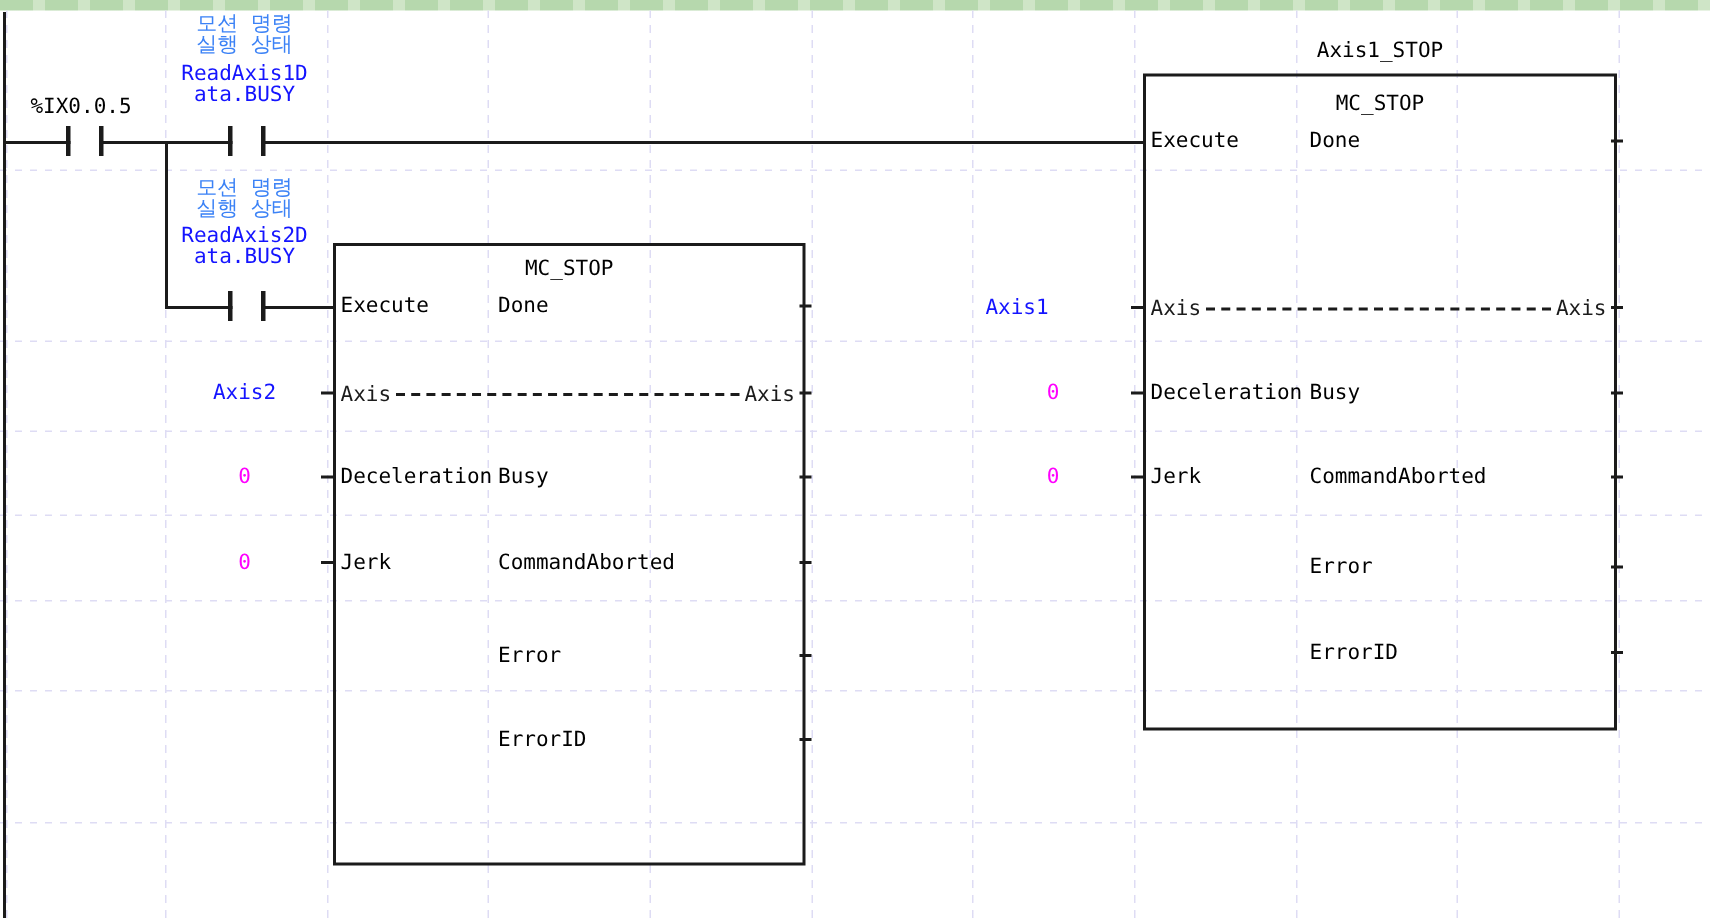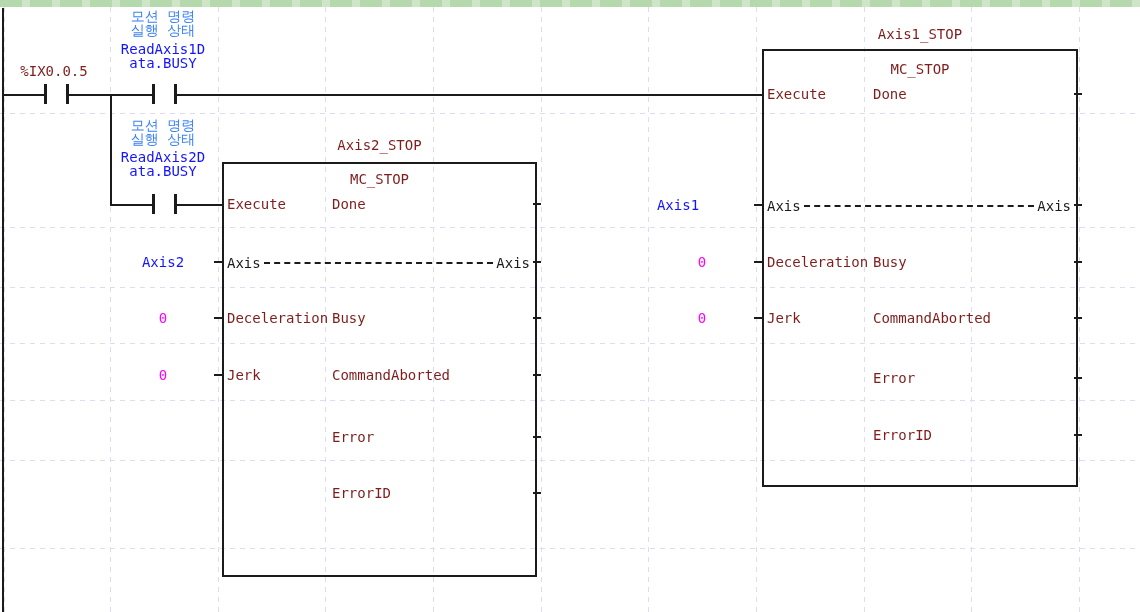--- a/index.html
+++ b/index.html
@@ -9,21 +9,21 @@
   .topbar{position:absolute;left:0;top:0;width:1140px;height:7px;}
   .gl-v{position:absolute;top:7px;width:1px;height:605px;
         background:repeating-linear-gradient(180deg,#dedcf4 0 5px,transparent 5px 10px);}
   .gl-h{position:absolute;left:0;width:1140px;height:1px;
         background:repeating-linear-gradient(90deg,#dedcf4 0 5px,transparent 5px 10px);}
   .wire{position:absolute;background:#1b1b1b;}
   .gapcover{position:absolute;background:#ffffff;}
   .cbar{position:absolute;width:3px;height:20px;background:#1b1b1b;}
   .contact-hit{position:absolute;}
   .t{position:absolute;font-size:14px;line-height:14px;height:15px;white-space:nowrap;
-     color:#7f1d1d;}
+     color:#000000;}
   .tc{text-align:center;}
   .tr{}
   .green{color:#3b82f6;}
   .blue{color:#1414ff;}
   .mag{color:#ff00ff;}
   .fb{position:absolute;border:2px solid #1b1b1b;background:transparent;}
   .axisrow{position:absolute;display:flex;align-items:center;font-size:14px;
            line-height:14px;color:#1b1b1b;white-space:nowrap;}
   .axisdash{flex:1 1 auto;height:0;border-top:2px dashed #1b1b1b;margin:0 3px;}
 </style>
@@ -77,21 +77,20 @@
   <div class="t tc green" style="left:108px;top:118px;width:110px;">모션 명령</div>
   <div class="t tc green" style="left:108px;top:132px;width:110px;">실행 상태</div>
   <div class="t tc blue" style="left:108px;top:150px;width:110px;">ReadAxis2D</div>
   <div class="t tc blue" style="left:108px;top:164px;width:110px;">ata.BUSY</div>
   <div class="contact-hit" style="left:148px;top:192px;width:32px;height:24px;">
     <div class="gapcover" style="left:7px;top:11px;width:19px;height:4px;"></div>
     <div class="cbar" style="left:4px;top:2px;"></div>
     <div class="cbar" style="left:26px;top:2px;"></div>
   </div>
 
-  <div class="t tc" style="left:222px;top:138px;width:315px;">Axis2_STOP</div>
   <div class="fb" style="left:222px;top:162px;width:311px;height:411px;"></div>
   <div class="t tc" style="left:222px;top:172px;width:315px;">MC_STOP</div>
 
   <div class="t" style="left:227px;top:197px;">Execute</div>
   <div class="t" style="left:227px;top:311px;">Deceleration</div>
   <div class="t" style="left:227px;top:368px;">Jerk</div>
 
   <div class="t tr" style="left:332px;top:197px;width:198px;">Done</div>
   <div class="t tr" style="left:332px;top:311px;width:198px;">Busy</div>
   <div class="t tr" style="left:332px;top:368px;width:198px;">CommandAborted</div>

